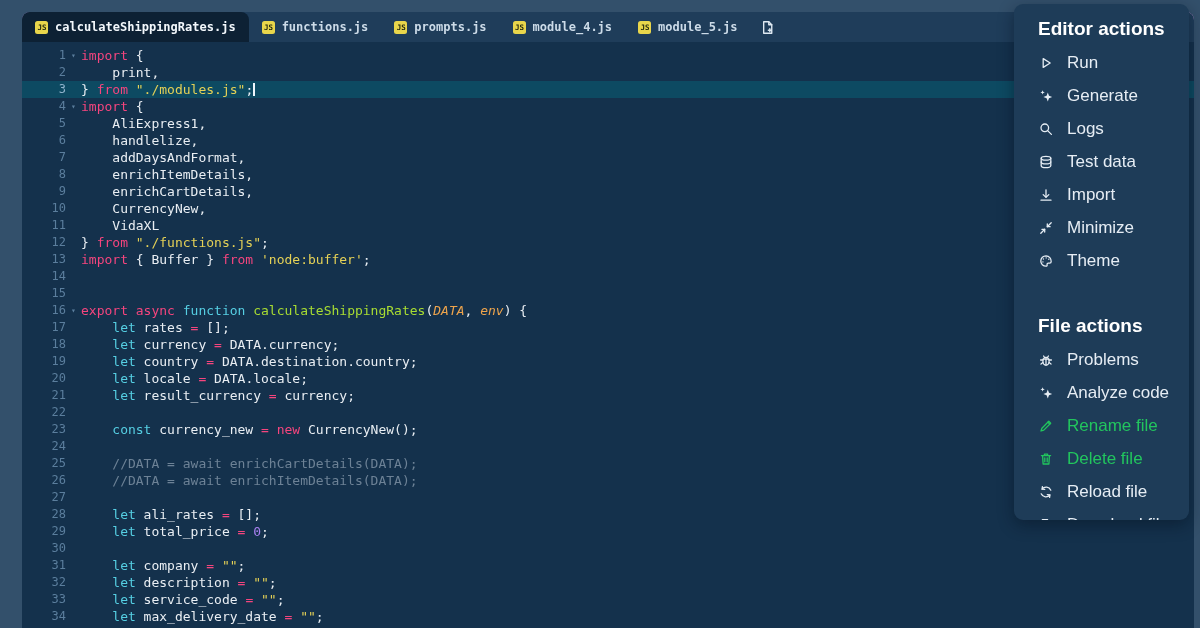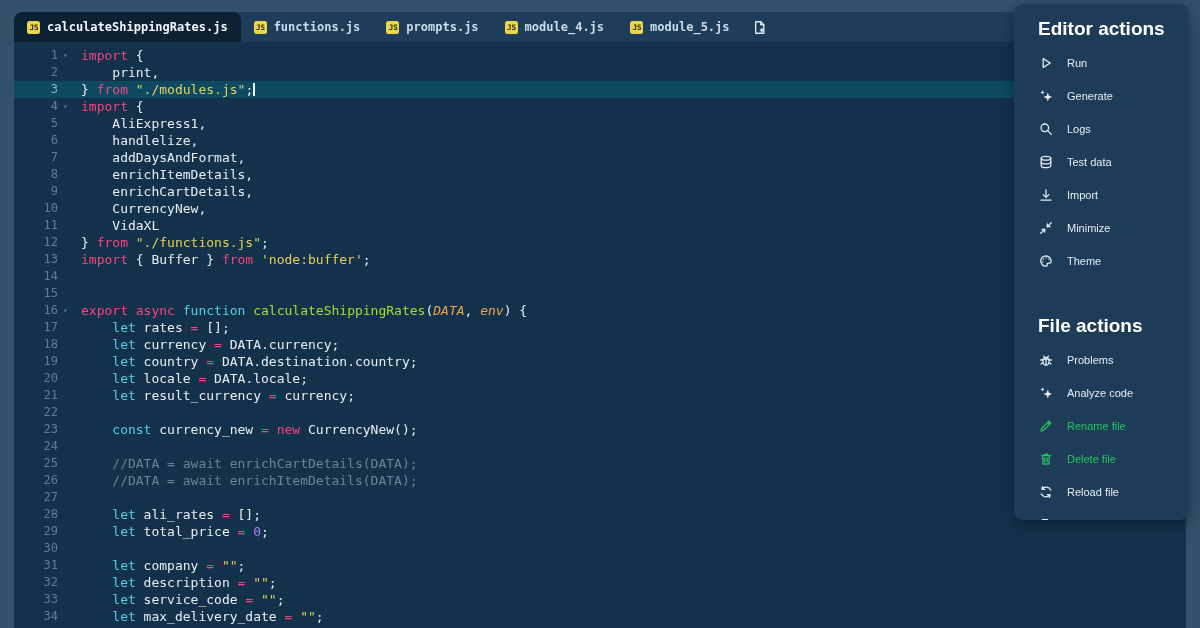--- a/index.html
+++ b/index.html
@@ -5,21 +5,21 @@
   * { margin:0; padding:0; box-sizing:border-box; }
   html,body { width:1200px; height:628px; overflow:hidden; }
   body {
     background:#33506b;
     font-family:"Liberation Sans", sans-serif;
     position:relative;
   }
 
   
   .editor-card {
-    position:absolute; left:14px; top:12px; width:1172px; height:616px;
+    position:absolute; left:22px; top:12px; width:1172px; height:616px;
     border-radius:8px 8px 0 0;
     background:#f0abfc;
   }
 
   
   .tabbar {
     height:30px; background:#1f3d5a;
     border-radius:8px 8px 0 0;
     display:flex; align-items:stretch;
   }
@@ -62,21 +62,21 @@
   .cl.active { background:#0d4a62; }
   .ln {
     width:44px; flex:none; text-align:right;
     color:#5b7e9d; font-size:12px; user-select:none;
   }
   .cl.active .ln { color:#8fb3cc; }
   .fold {
     width:15px; flex:none; text-align:center;
     color:#5b7e9d; font-size:8px; line-height:17px; cursor:pointer;
   }
-  .ct { flex:1;margin-left:8px; }
+  .ct { flex:1; }
   .tk-kw  { color:#f5457e; }
   .tk-op  { color:#f5457e; }
   .tk-decl{ color:#56cfe3; }
   .tk-fn  { color:#a8dc32; }
   .tk-param{ color:#eea44c; font-style:italic; }
   .tk-str { color:#e5d156; }
   .tk-num { color:#a980f0; }
   .tk-com { color:#6d8296; }
   .tk-pl  { color:#e9eef3; }
   .cursor {
@@ -92,21 +92,21 @@
     padding-top:10px; overflow:hidden;
   }
   .sec-title {
     font-size:19px; font-weight:700; color:#ffffff;
     padding:6px 0 8px 24px; line-height:18px;
   }
   .sec + .sec { margin-top:34px; }
   .side-item {
     display:flex; align-items:center; gap:13px;
     height:33px; padding-left:24px;
-    font-size:11px; color:#e6edf4; cursor:pointer;
+    font-size:17px; color:#e6edf4; cursor:pointer;
   }
   .side-item.dim { color:#22c55e; }
   .side-item .ic { width:16px; height:16px; flex:none; display:flex; }
   svg { display:block; }
 </style>
 </head>
 <body>
 
 <div class="editor-card">
   <div class="tabbar">

